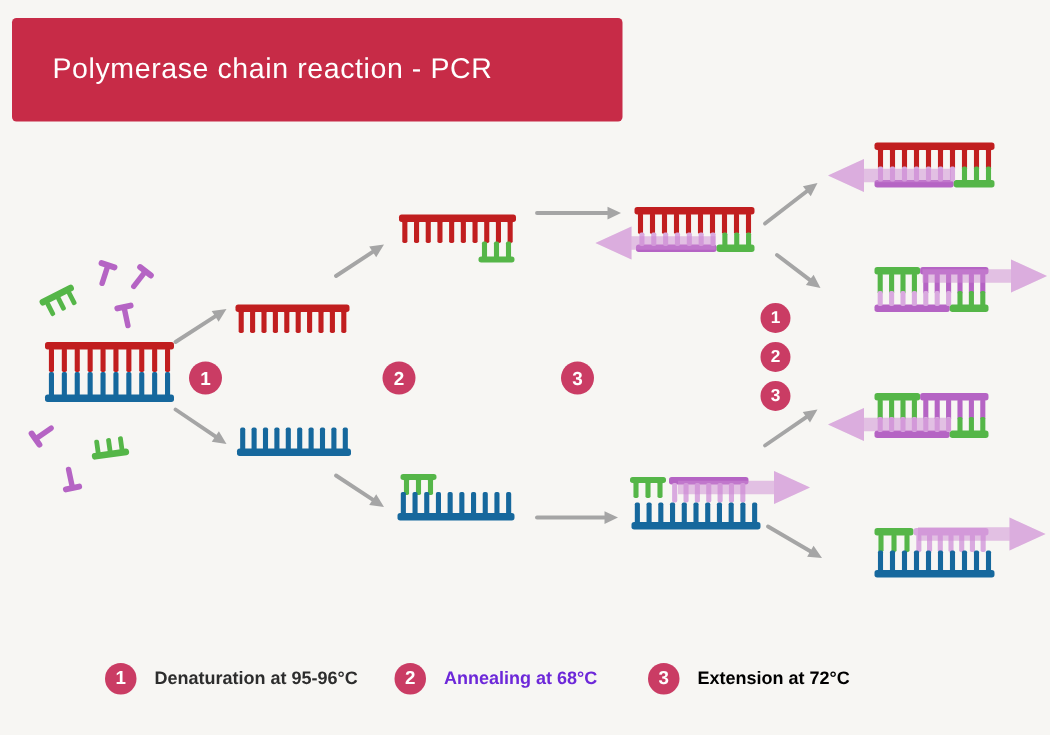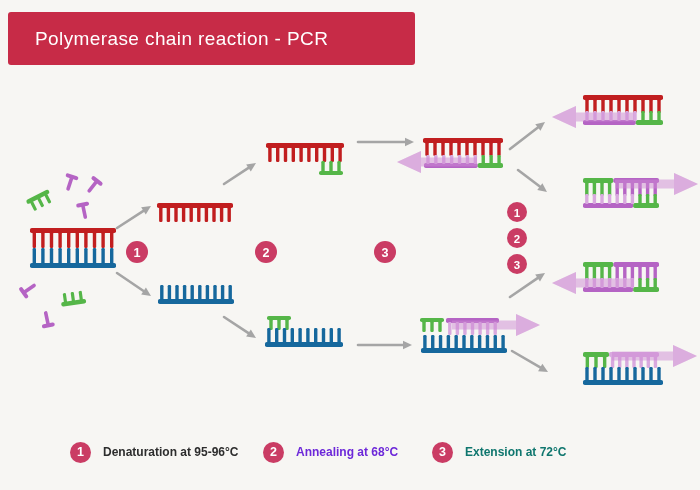--- a/index.html
+++ b/index.html
@@ -1,21 +1,21 @@
 <!DOCTYPE html>
 <html><head>
 <meta charset="utf-8">
 <style>
   html,body{margin:0;padding:0;}
   body{
     width:700px;height:490px;position:relative;overflow:hidden;
     font-family:"Liberation Sans",sans-serif;
   }
   .banner{
-    position:absolute;left:8px;top:12px;width:407px;height:53px;
+    position:absolute;left:8px;top:12px;width:407px;height:69px;
     border-radius:3px;display:flex;align-items:center;
     padding-left:27px;box-sizing:border-box;z-index:2;
   }
   .banner-title{color:#ffffff;font-size:19px;letter-spacing:0.4px;font-weight:400;}
   svg.diagram{position:absolute;left:0;top:0;z-index:1;}
   .legend{position:absolute;left:0;top:441px;width:700px;height:22px;z-index:2;}
   .legend-item{position:absolute;top:0;display:flex;align-items:center;height:22px;}
   .lcircle{
     width:21px;height:21px;border-radius:50%;color:#fff;
     font-size:12.5px;font-weight:bold;display:flex;align-items:center;justify-content:center;
@@ -416,15 +416,15 @@
   <div class="legend-item" style="left:70px">
     <span class="lcircle" style="background: rgb(202, 60, 100);">1</span>
     <span class="llabel" style="color: rgb(45, 45, 45);">Denaturation at 95-96°C</span>
   </div>
   <div class="legend-item" style="left:263px">
     <span class="lcircle" style="background: rgb(202, 60, 100);">2</span>
     <span class="llabel" style="color: #6d28d9;">Annealing at 68°C</span>
   </div>
   <div class="legend-item" style="left:432px">
     <span class="lcircle" style="background: rgb(202, 60, 100);">3</span>
-    <span class="llabel" style="color: #0f766e;">Extension at 72°C</span>
+    <span class="llabel" style="color: #000000;">Extension at 72°C</span>
   </div>
 </div>
 
 </body></html>

